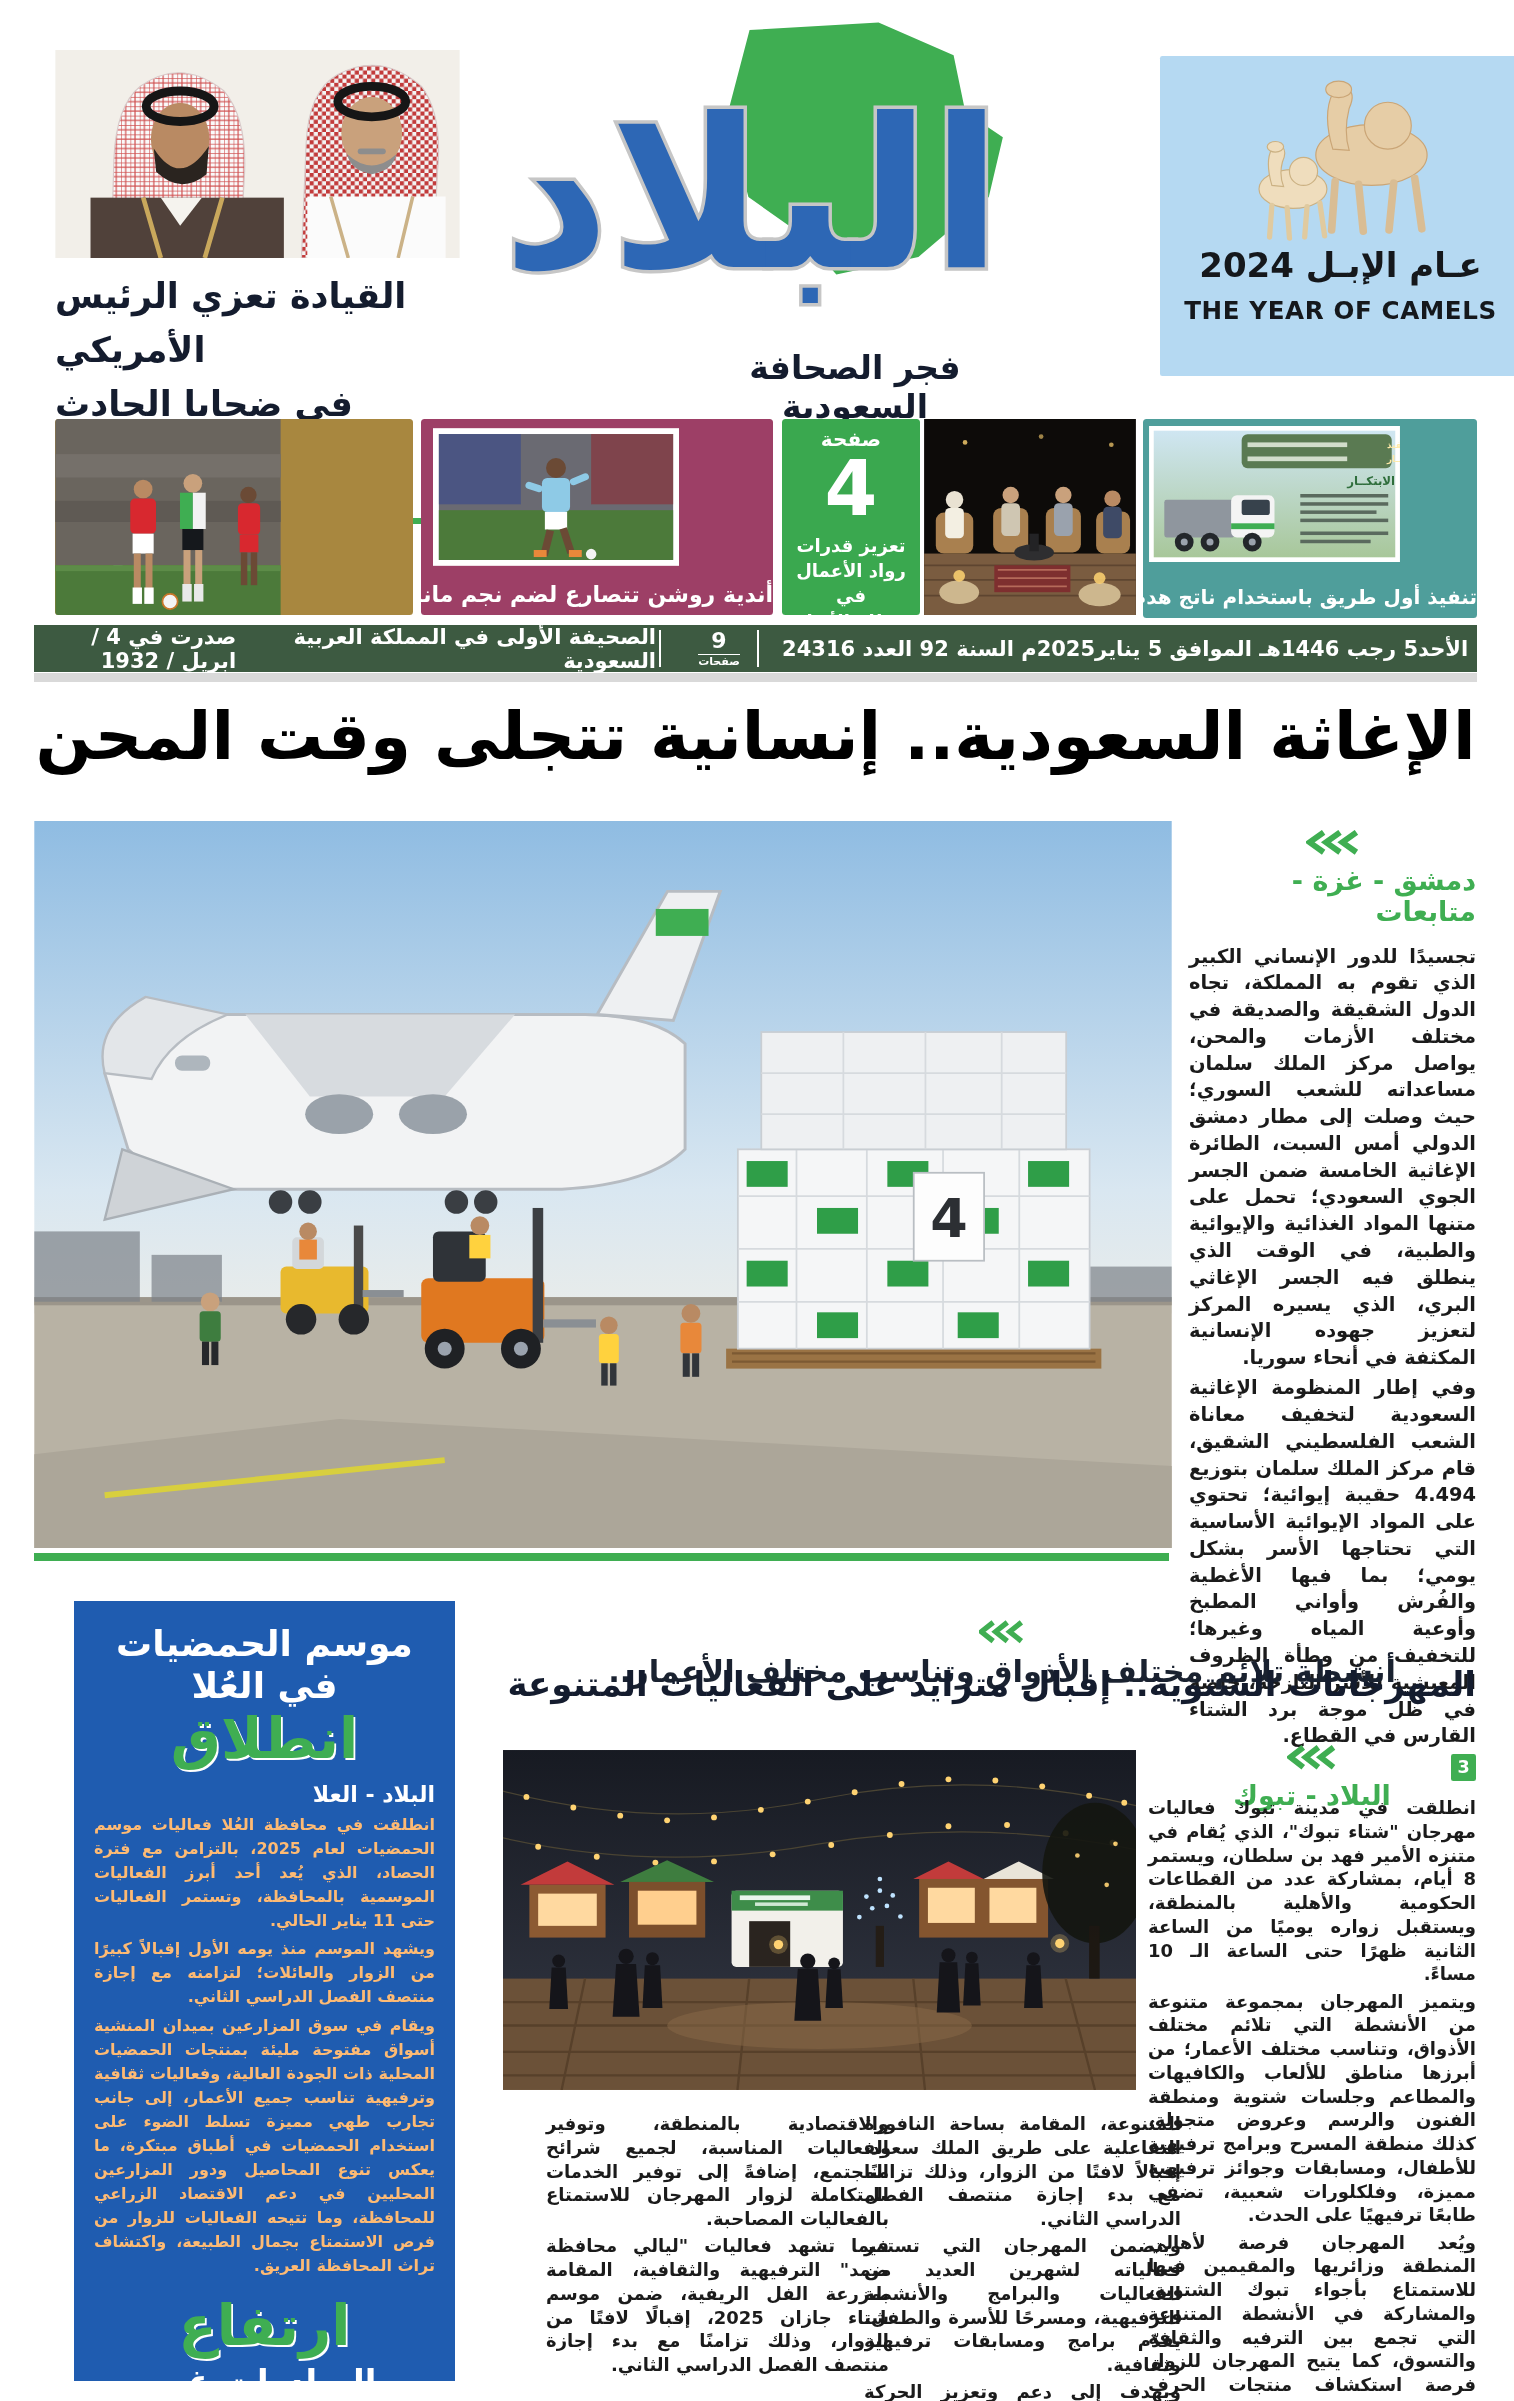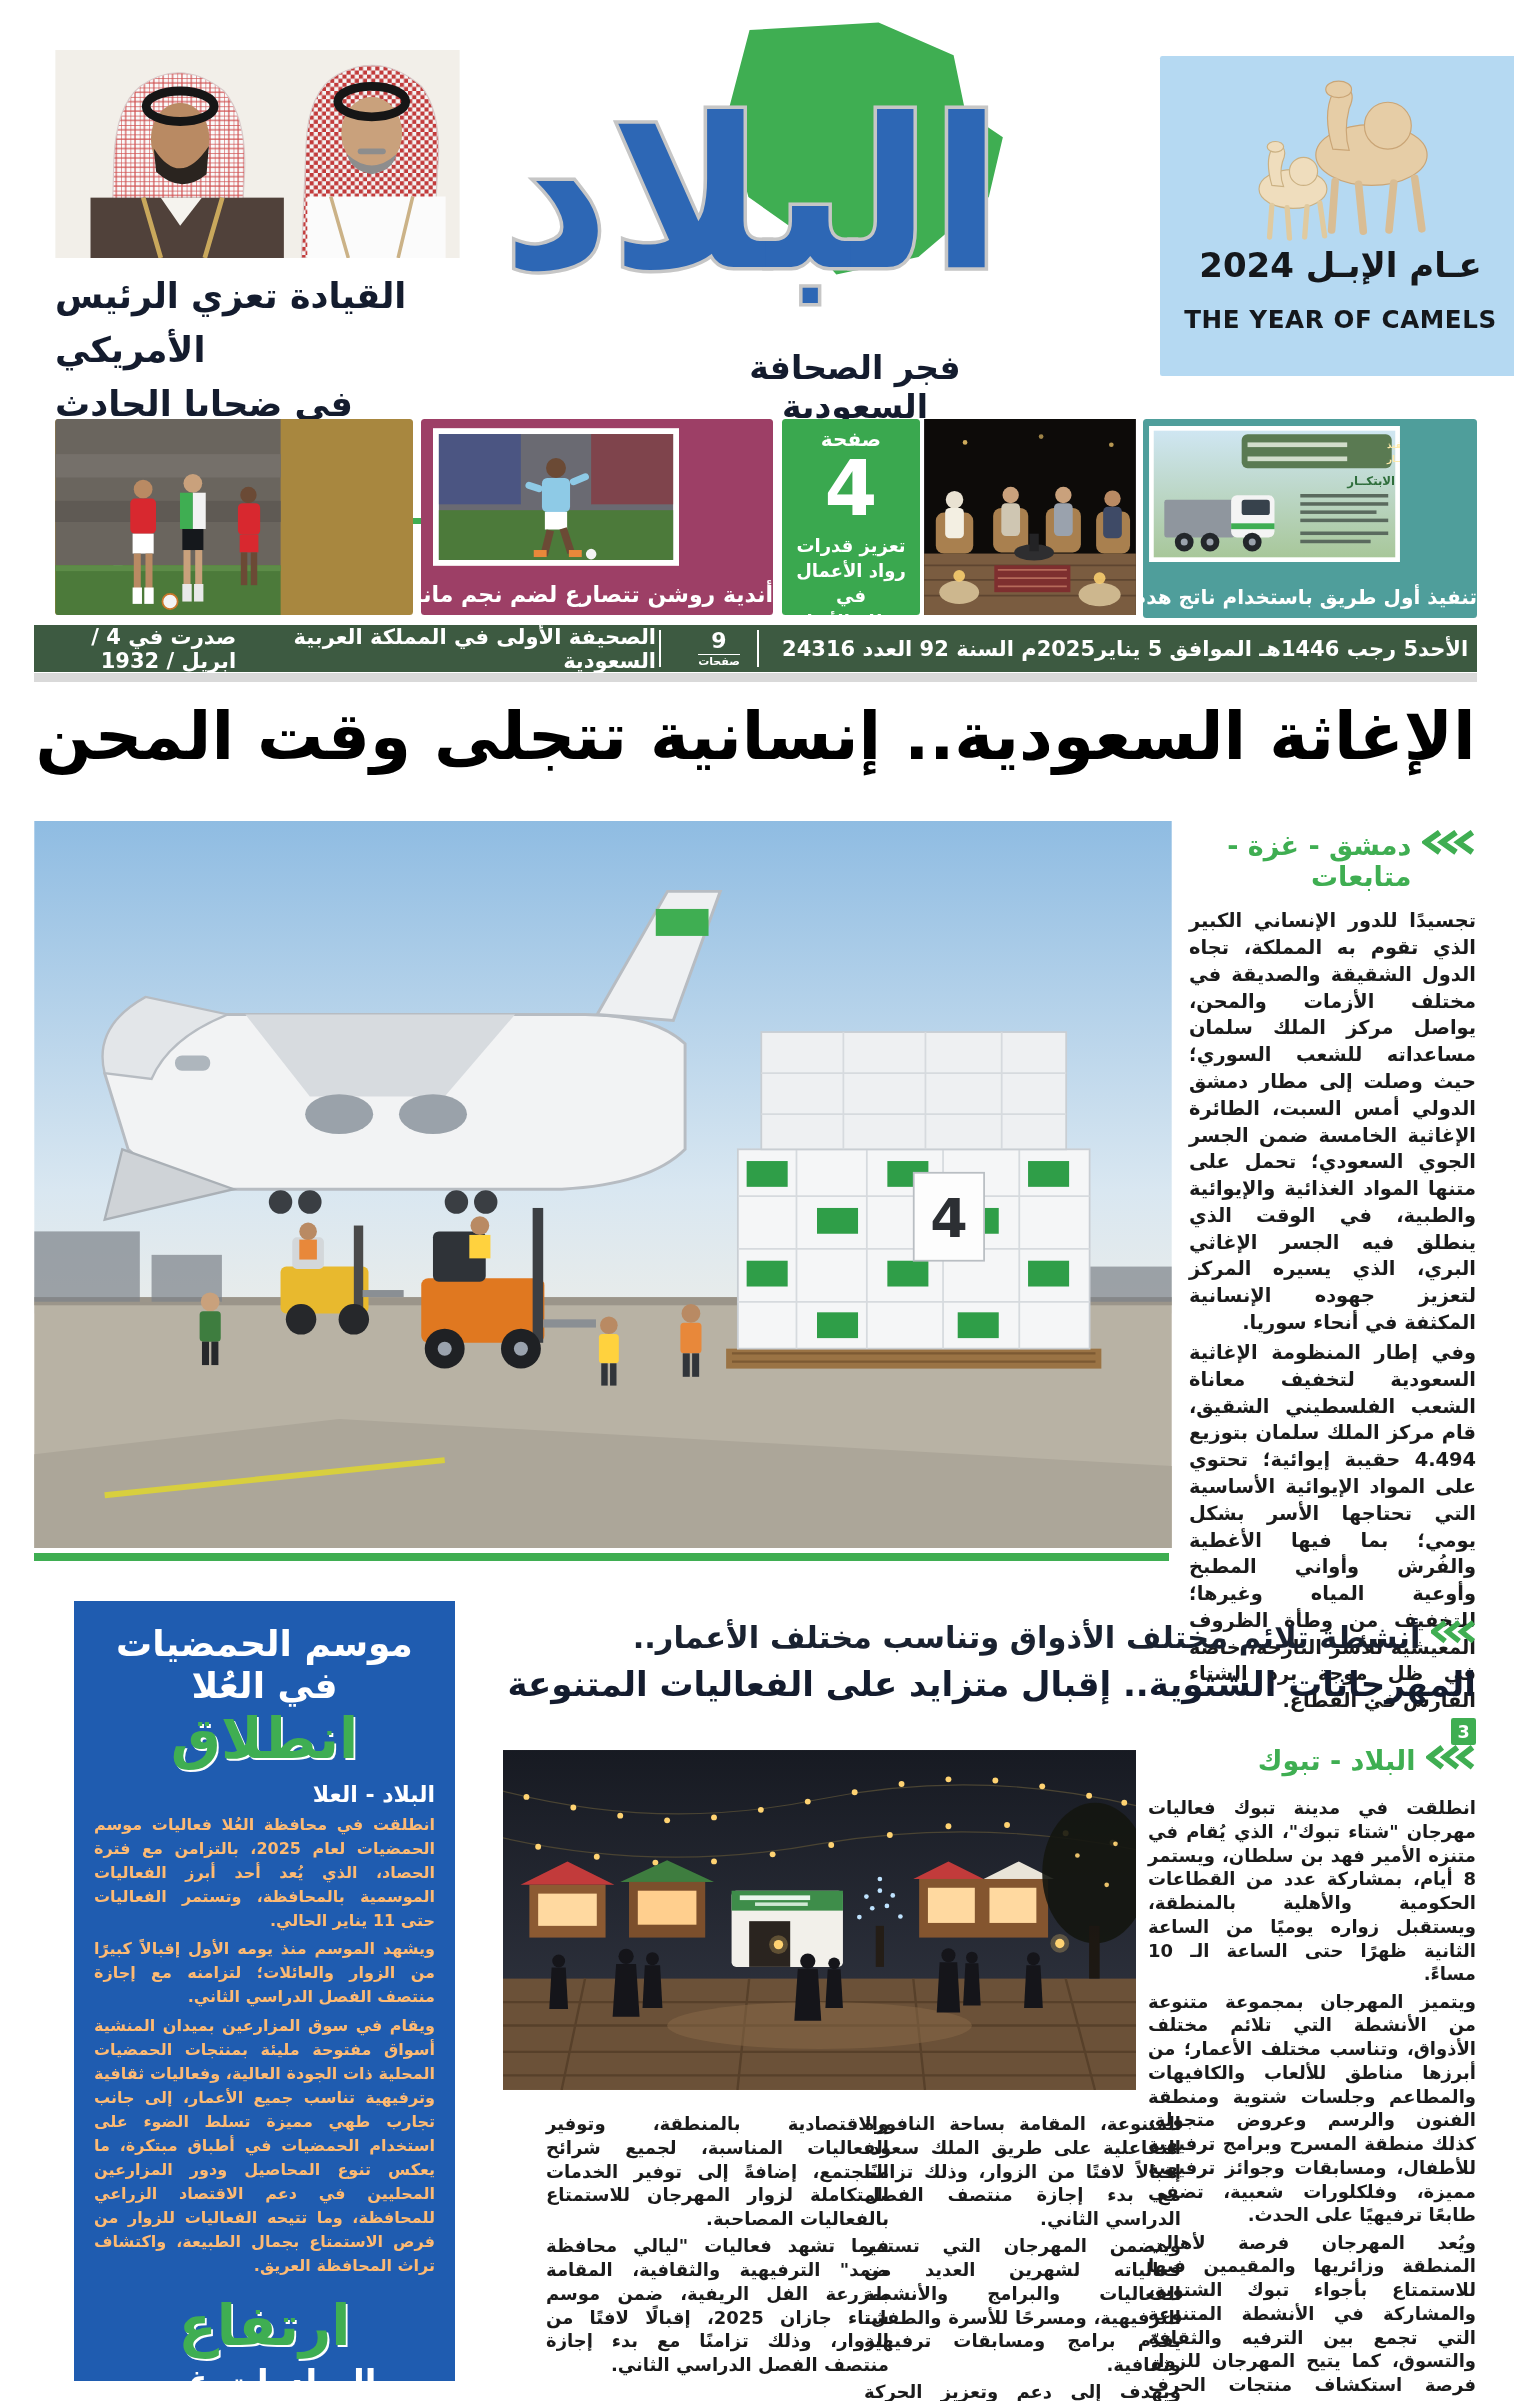--- a/index.html
+++ b/index.html
@@ -4,21 +4,21 @@
 <style>
   html,body{margin:0;padding:0;background:#e8e8e8;}
   .page{position:relative;width:1515px;height:2401px;background:#ffffff;overflow:hidden;
         font-family:"DejaVu Sans",sans-serif;direction:rtl;}
   .abs{position:absolute;}
   .ar{direction:rtl;}
   .navy{color:#141c2e;}
   .white{color:#fff;}
   .green{color:#3fae52;}
   .just{text-align:justify;text-align-last:right;}
-  .kicker-row{display:flex;gap:10.6px;justify-content:flex-start;}
+  .kicker-row{display:flex;align-items:center;gap:10.6px;justify-content:flex-start;flex-direction:column;}
   .chev{flex:0 0 auto;}
   .badge{display:inline-flex;align-items:center;justify-content:center;background:#3fae52;color:#fff;
          font-weight:700;border-radius:2.3px;}
   .teaser{border-radius:3.5px;overflow:hidden;}
   .teaser .pgword{font-size:20px;font-weight:700;color:#fff;text-align:center;}
   .teaser .pgnum{font-size:88px;font-weight:800;color:#fff;text-align:center;line-height:1.0;}
   .caption-w{color:#fff;font-weight:700;}
   .datebar-seg{position:absolute;top:0;height:100%;display:flex;align-items:center;justify-content:center;
                color:#fff;font-weight:700;}
   .vrule{position:absolute;top:4.7px;bottom:4.7px;width:1.8px;background:#fff;}
@@ -108,21 +108,21 @@
         <ellipse cx="98" cy="136" rx="14" ry="9" fill="#efddbd"></ellipse>
         <g stroke="#e0ca9f" stroke-width="9" stroke-linecap="round">
           <path d="M92 236 L88 290"></path>
             <path d="M118 240 L122 292"></path>
             <path d="M152 238 L148 290"></path>
             <path d="M174 232 L182 288"></path>
         </g>
       </g>
     </svg>
     <div class="ar" style="color:#15181c;font-size:34px;font-weight:800;margin-top:2.3px;">عـام الإبـل 2024</div>
-    <div style="direction:ltr;color:#15181c;font-size:24.6px;font-weight:800;letter-spacing:0.6px;margin-top:20px;">THE YEAR OF CAMELS</div>
+    <div style="direction:ltr;color:#15181c;font-size:24.6px;font-weight:800;letter-spacing:0.6px;margin-top:11px;">THE YEAR OF CAMELS</div>
   </div>
 
   <div class="abs teaser" style="left:56px;top:419px;width:358px;height:196px;background:#a8873f;">
     <div class="abs" style="right:226px;left:0;top:0;bottom:0;padding:8.2px 5.9px;box-sizing:border-box;">
       <div class="pgword">صفحة</div>
       <div class="pgnum">8</div>
       <div class="caption-w ar" style="font-size:19.4px;text-align:center;line-height:1.35;margin-top:3.5px;">
         <div>قوة ليفربول</div>
         <div>تهدد بزيادة جراح</div>
 

